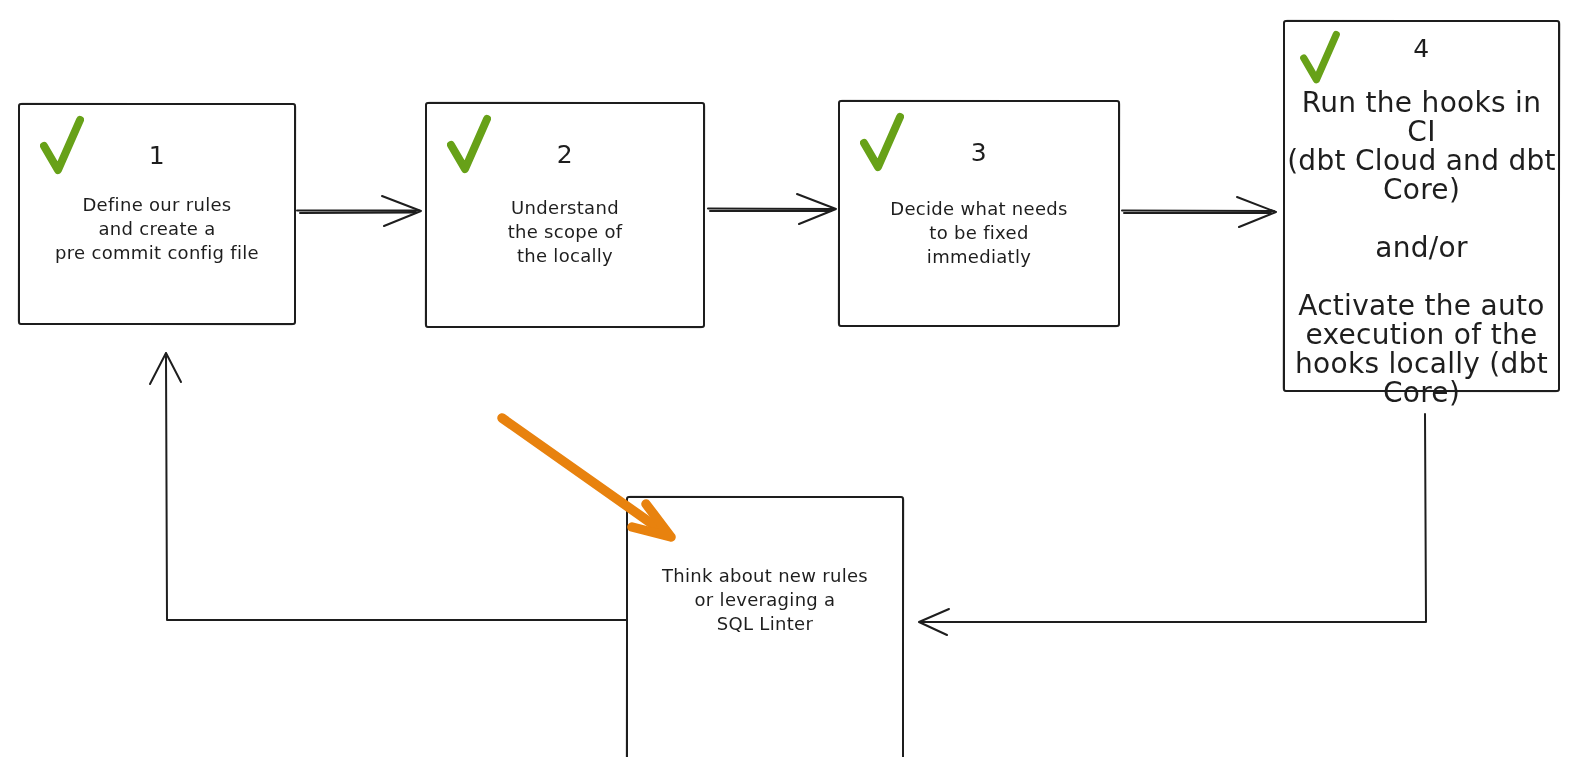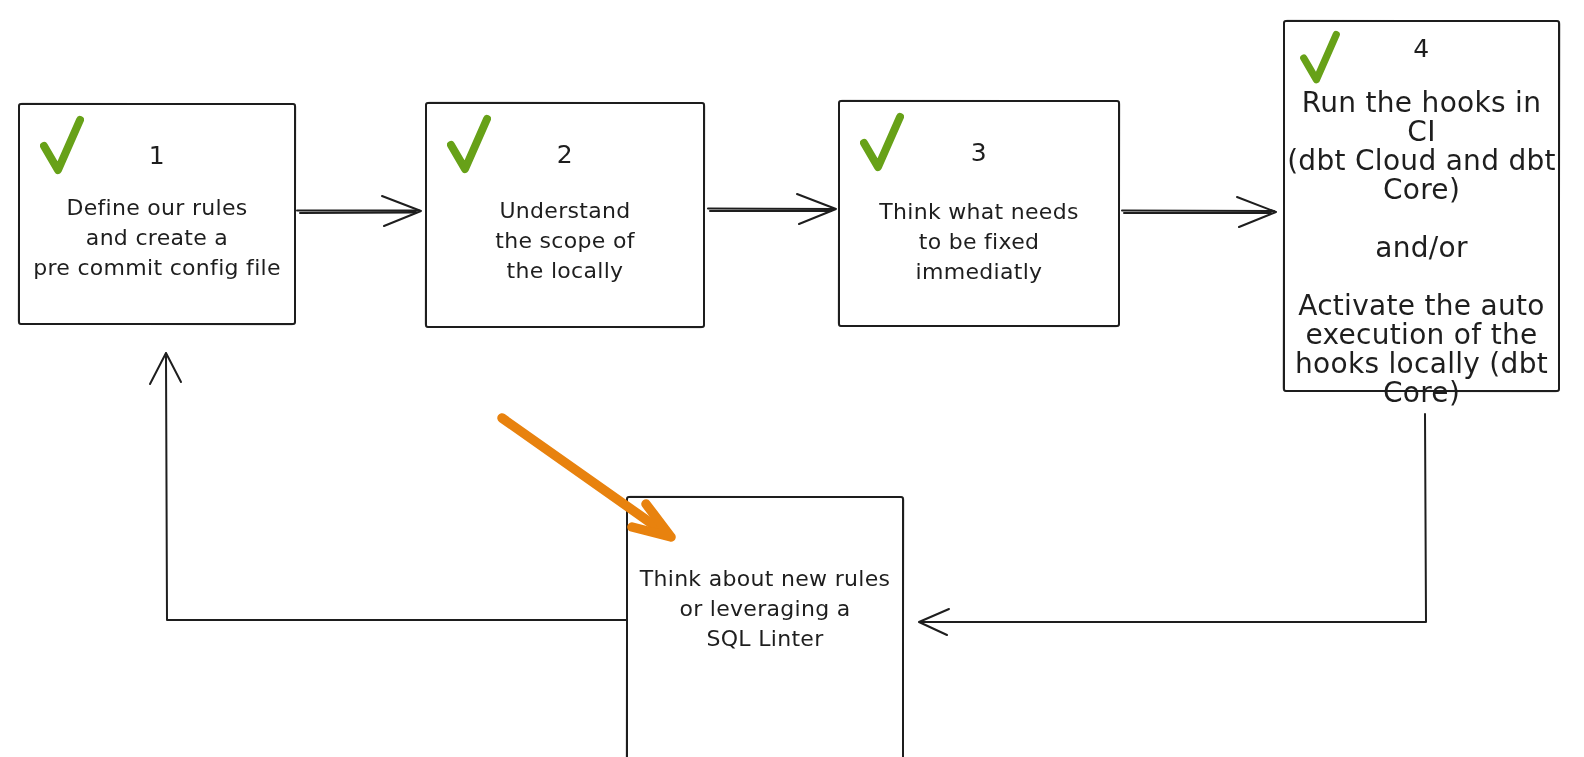--- a/index.html
+++ b/index.html
@@ -30,21 +30,21 @@
   .step-number{
     position:absolute; left:0; right:0; top:36px;
     text-align:center;
     font-size:25px; font-weight:500;
     letter-spacing:.5px;
   }
   .step-text{
     position:absolute; left:0; right:0;
     text-align:center;
     white-space:pre-line;
-    font-size:22px; line-height:30px;
+    font-size:18px; line-height:24px;
     letter-spacing:.3px;
   }
   .check{
     position:absolute; left:20px; top:10px;
     width:44px; height:62px;
   }
   
   #box-1{left:18px;  top:103px; width:278px; height:222px;}
   #box-1 .step-text{top:88px;}
   #box-2{left:425px; top:102px; width:280px; height:226px;}
@@ -85,21 +85,21 @@
     <div class="step-text">Understand
 the scope of
 the locally</div>
   </div>
 
   <div class="box" id="box-3">
     <svg class="check" viewBox="0 0 44 62">
       <path d="M4 31 L18 55 L40 5" fill="none" stroke-width="8" stroke-linecap="round" stroke-linejoin="round" stroke="#67a118"></path>
     </svg>
     <div class="step-number">3</div>
-    <div class="step-text">Think what needs
+    <div class="step-text">Decide what needs
 to be fixed
 immediatly</div>
   </div>
 
   <div class="box" id="box-4">
     <svg class="check" viewBox="0 0 44 62">
       <path d="M4 31 L18 55 L40 5" fill="none" stroke-width="8" stroke-linecap="round" stroke-linejoin="round" stroke="#67a118"></path>
     </svg>
     <div class="step-number">4</div>
     <div class="step-text">Run the hooks in CI

